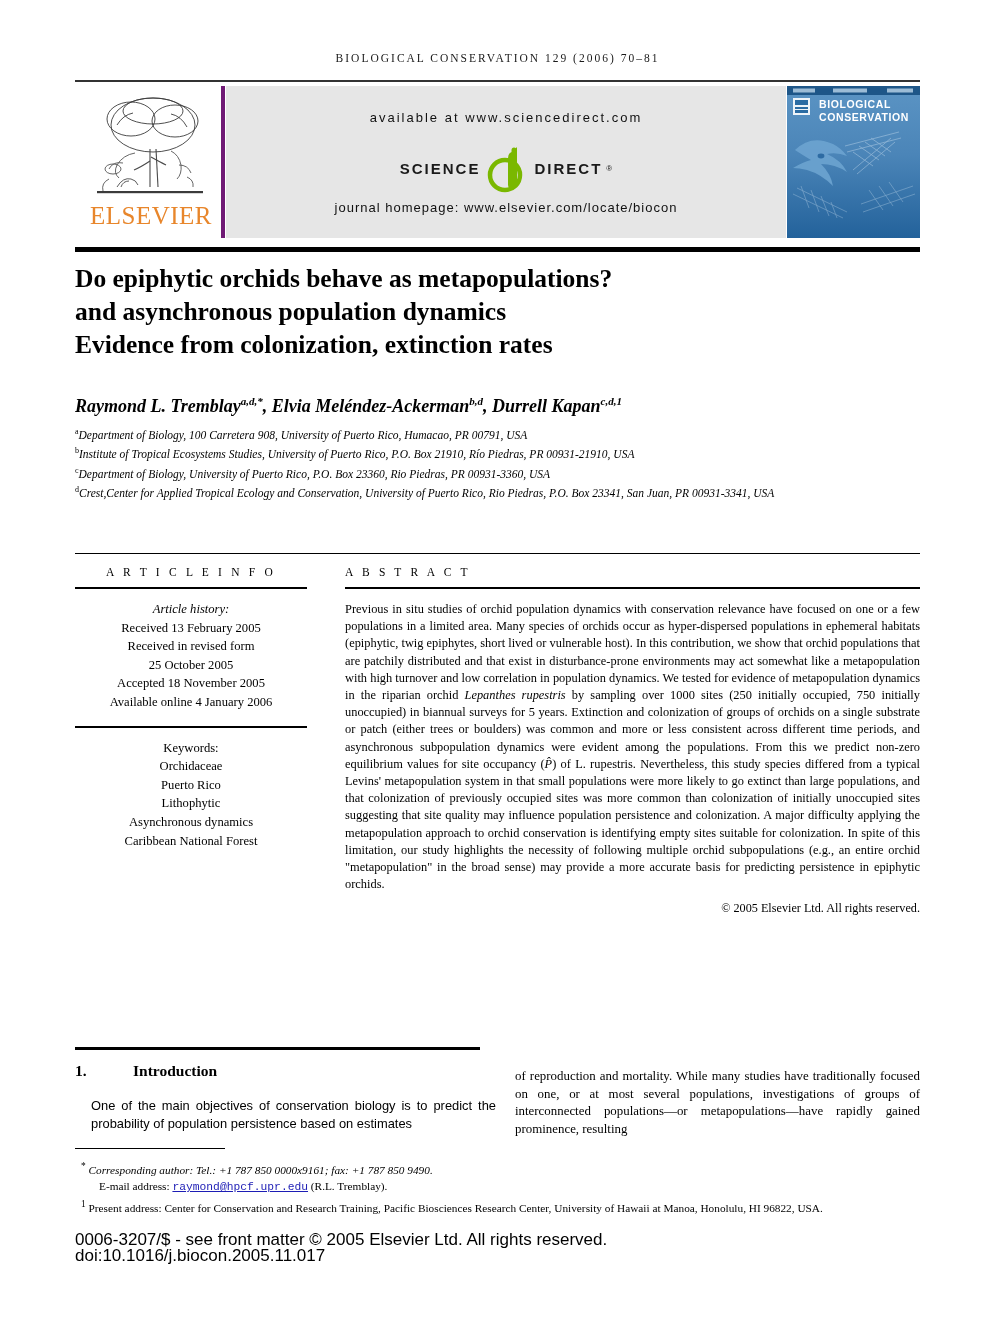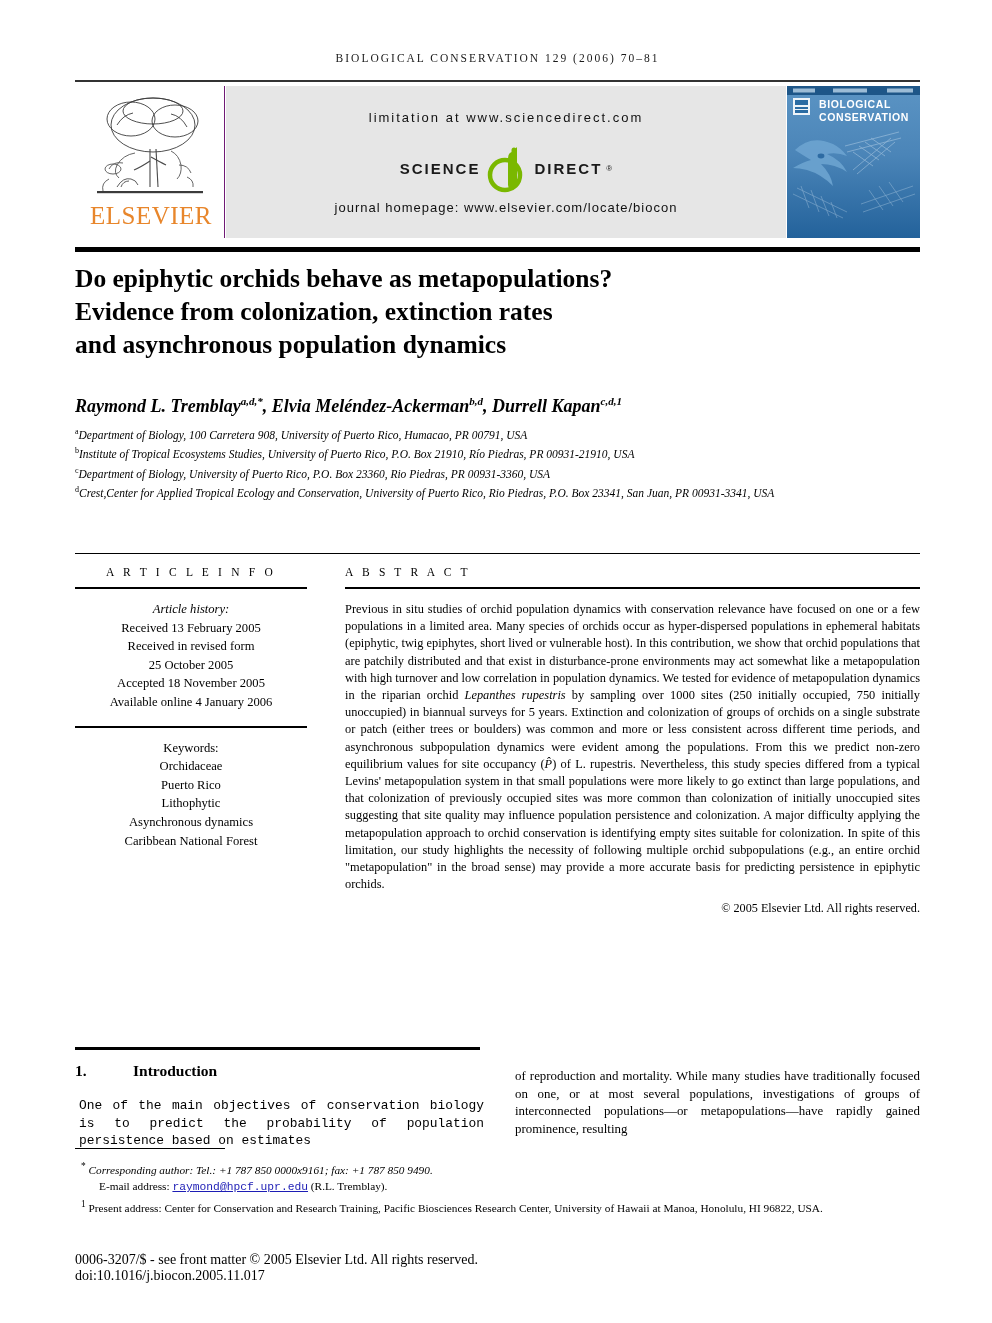--- a/index.html
+++ b/index.html
@@ -53,21 +53,21 @@
     top: 86px;
     width: 845px;
     height: 152px;
   }
   .elsevier-box {
     position: absolute;
     left: 0; top: 0;
     width: 150px;
     height: 152px;
     background: #ffffff;
-    border-right: 1px solid #701a75;
+    border-right: 4px solid #701a75;
     box-sizing: border-box;
   }
   .elsevier-tree {
     position: absolute;
     left: 12px; top: 5px;
     width: 126px; height: 112px;
   }
   .elsevier-word {
     position: absolute;
     left: 8px;
@@ -291,24 +291,24 @@
     top: 1062px;
     width: 405px;
     font-family: "Liberation Serif", serif;
     font-weight: bold;
     font-size: 15.5px;
   }
   .intro-head .num { display:inline-block; width: 58px; }
 
   .col-left-body {
     position: absolute;
-    left: 79px;
+    left: 91px;
     top: 1097px;
     width: 405px;
-    font-family: Liberation Mono, monospace;
+    font-family: Liberation Sans, sans-serif;
     font-size: 12.9px;
     line-height: 17.6px;
     text-align: justify;
   }
   .col-right-body {
     position: absolute;
     left: 515px;
     top: 1068px;
     width: 405px;
     font-family: "Liberation Serif", serif;
@@ -337,24 +337,23 @@
   }
   .footnotes .fn-indent { padding-left: 14px; text-indent: -8px; }
   .footnotes .fn-sub { padding-left: 24px; }
   .footnotes i { font-style: italic; }
   .email { color: #1d1db5; font-family: Liberation Mono, monospace; }
   .imprint {
     position: absolute;
     left: 75px;
     top: 1232px;
     width: 845px;
-    font-family: Liberation Serif, serif;
-    font-size: 14px;
+    font-family: Liberation Sans, sans-serif;
+    font-size: 17px;
     line-height: 16.4px;
-    margin-top: 20px;
   }
 </style>
 </head>
 <body>
 
 <div class="page">
 
   <div class="running-head">BIOLOGICAL CONSERVATION 129 (2006) 70–81</div>
   <div class="rule-top"></div>
 
@@ -390,21 +389,21 @@
         <g fill="none" stroke="#4a4a4a" stroke-width="0.9">
           <path d="M30 96 q6 -10 14 -8 q5 1 7 6"></path>
           <path d="M34 96 q2 -6 8 -6"></path>
         </g>
         <rect x="10" y="100" width="106" height="2.2" fill="#3b3b3b"></rect>
       </svg>
       <div class="elsevier-word">ELSEVIER</div>
     </div>
 
     <div class="sd-box">
-      <div class="sd-available">limitation at www.sciencedirect.com</div>
+      <div class="sd-available">available at www.sciencedirect.com</div>
       <div class="sd-logo">
         <span class="sd-logo-inner">
           <span class="sd-science">SCIENCE</span>
           <span class="sd-d-wrap">
             <svg width="46" height="50" viewBox="0 0 46 50">
               <circle cx="21" cy="31" r="15" fill="none" stroke="#7ab800" stroke-width="4.5"></circle>
               <path d="M33 3 L33 40 q0 5 -5 5 q-4 0 -4 -4 L24 14 q0 -5 4 -6 z" fill="#7ab800"></path>
               <path d="M30 6 L30 40" stroke="#7ab800" stroke-width="5" fill="none" stroke-linecap="round"></path>
             </svg>
           </span>
@@ -460,22 +459,22 @@
           <path d="M8 64 q16 -16 38 -6 q8 4 14 12 q-10 -4 -20 -2 q14 6 20 18 q-12 -8 -26 -8 q10 10 12 22 q-12 -12 -26 -16 q-8 -2 -14 -2 q10 -6 18 -8 q-10 -6 -16 -10z"></path>
         </g>
         <ellipse cx="34" cy="70" rx="3.4" ry="2.4" fill="#23629b" opacity="0.85"></ellipse>
       </svg>
     </div>
   </div>
 
   <div class="rule-title"></div>
   <div class="title">
     <div>Do epiphytic orchids behave as metapopulations?</div>
+    <div>and asynchronous population dynamics</div>
     <div>Evidence from colonization, extinction rates</div>
-    <div>and asynchronous population dynamics</div>
   </div>
 
   <div class="authors">
     <span>Raymond L. Tremblay</span><sup>a,d,*</sup>,
     <span>Elvia Meléndez-Ackerman</span><sup>b,d</sup>,
     <span>Durrell Kapan</span><sup>c,d,1</sup>
   </div>
 
   <div class="affils">
     <div><sup>a</sup><span>Department of Biology, 100 Carretera 908, University of Puerto Rico, Humacao, PR 00791, USA</span></div>

